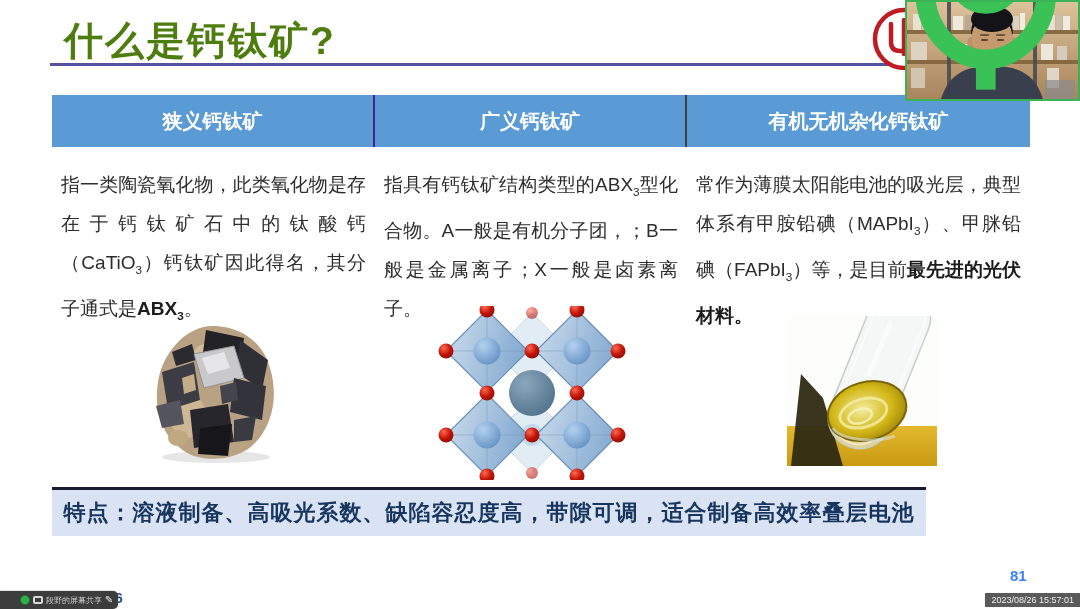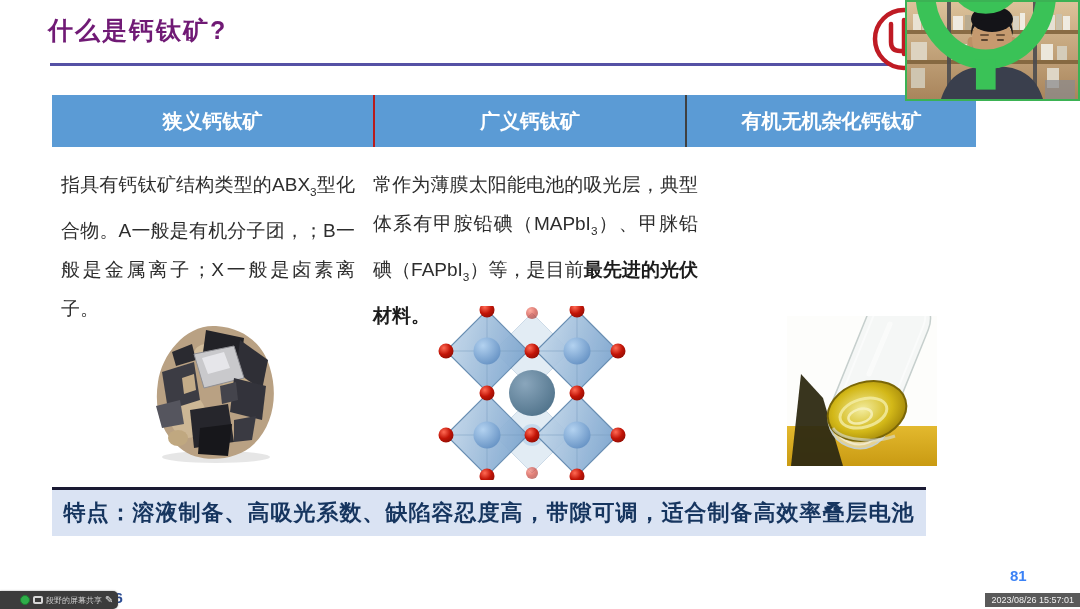--- a/index.html
+++ b/index.html
@@ -1,30 +1,30 @@
 <!DOCTYPE html>
 <html><head>
 <meta charset="utf-8">
 <style>
   html,body{margin:0;padding:0;background:#fff;}
   #stage{position:relative;width:1080px;height:609px;background:#ffffff;overflow:hidden;
          font-family:"Liberation Sans","DejaVu Sans",sans-serif;}
 
   
-  .slide-title{position:absolute;left:48px;top:14px;font-size:25px;font-weight:600;
-               color:#701a75;letter-spacing:2px;}
+  .slide-title{position:absolute;left:64px;top:14px;font-size:39px;font-weight:600;
+               color:#4d7c0f;letter-spacing:2px;}
   .title-rule{position:absolute;left:50px;top:63px;width:996px;height:3px;background:#5551a5;}
 
   
   .tbl-head{position:absolute;left:52px;top:95px;width:978px;height:52px;display:flex;}
   .th-cell{background:#5b9bd5;color:#ffffff;font-size:20px;font-weight:bold;
            display:flex;align-items:center;justify-content:center;box-sizing:border-box;}
-  .th-cell.c1{width:323px;border-right:2px solid #b91c1c;}
+  .th-cell.c1{width:323px;border-right:2px solid #4c1d95;}
   .th-cell.c2{width:312px;border-right:2px solid #404040;}
-  .th-cell.c3{width:289px;}
+  .th-cell.c3{width:343px;}
 
   .tbl-body{position:absolute;left:52px;top:147px;width:978px;display:flex;align-items:flex-start;}
   .tb-cell{box-sizing:border-box;padding:18px 9px 0 9px;font-size:19px;line-height:39px;
            color:#2d2d2d;text-align:justify;}
   .tb-cell.c1{width:323px;}
   .tb-cell.c2{width:312px;}
   .tb-cell.c3{width:343px;}
   .tb-cell sub{font-size:0.62em;}
   .tb-cell b{font-weight:bold;color:#1c1c1c;}
 
@@ -78,20 +78,21 @@
   <div class="slide-title">什么是钙钛矿?</div>
   <div class="title-rule"></div>
 
   <div class="tbl-head">
     <div class="th-cell c1">狭义钙钛矿</div>
     <div class="th-cell c2">广义钙钛矿</div>
     <div class="th-cell c3">有机无机杂化钙钛矿</div>
   </div>
 
   <div class="tbl-body">
+    <div class="tb-cell c1"><span>指一类陶瓷氧化物，此类氧化物是存在于钙钛矿石中的钛酸钙（CaTiO</span><sub>3</sub><span>）钙钛矿因此得名，其分子通式是</span><b><span>ABX</span><sub>3</sub></b><span>。</span></div>
     <div class="tb-cell c2"><span>指具有钙钛矿结构类型的ABX</span><sub>3</sub><span>型化合物。A一般是有机分子团，；B一般是金属离子；X一般是卤素离子。</span></div>
     <div class="tb-cell c3"><span>常作为薄膜太阳能电池的吸光层，典型体系有甲胺铅碘（MAPbI</span><sub>3</sub><span>）、甲脒铅碘（FAPbI</span><sub>3</sub><span>）等，是目前</span><b>最先进的光伏材料。</b></div>
   </div>
 
   <div class="img-box img-mineral" aria-label="perovskite mineral specimen photo">
     <svg viewBox="0 0 160 148">
       <ellipse cx="80" cy="141" rx="54" ry="6" fill="#e6e6e6"></ellipse>
       <path d="M80,10 C110,12 128,30 134,52 C142,78 138,108 118,128 C100,146 62,148 44,132 C24,116 18,92 22,66 C26,38 50,8 80,10 Z" fill="#b9a183"></path>
       <ellipse cx="52" cy="100" rx="18" ry="22" fill="#cdb795"></ellipse>
       <ellipse cx="100" cy="72" rx="14" ry="12" fill="#c8b18c"></ellipse>

